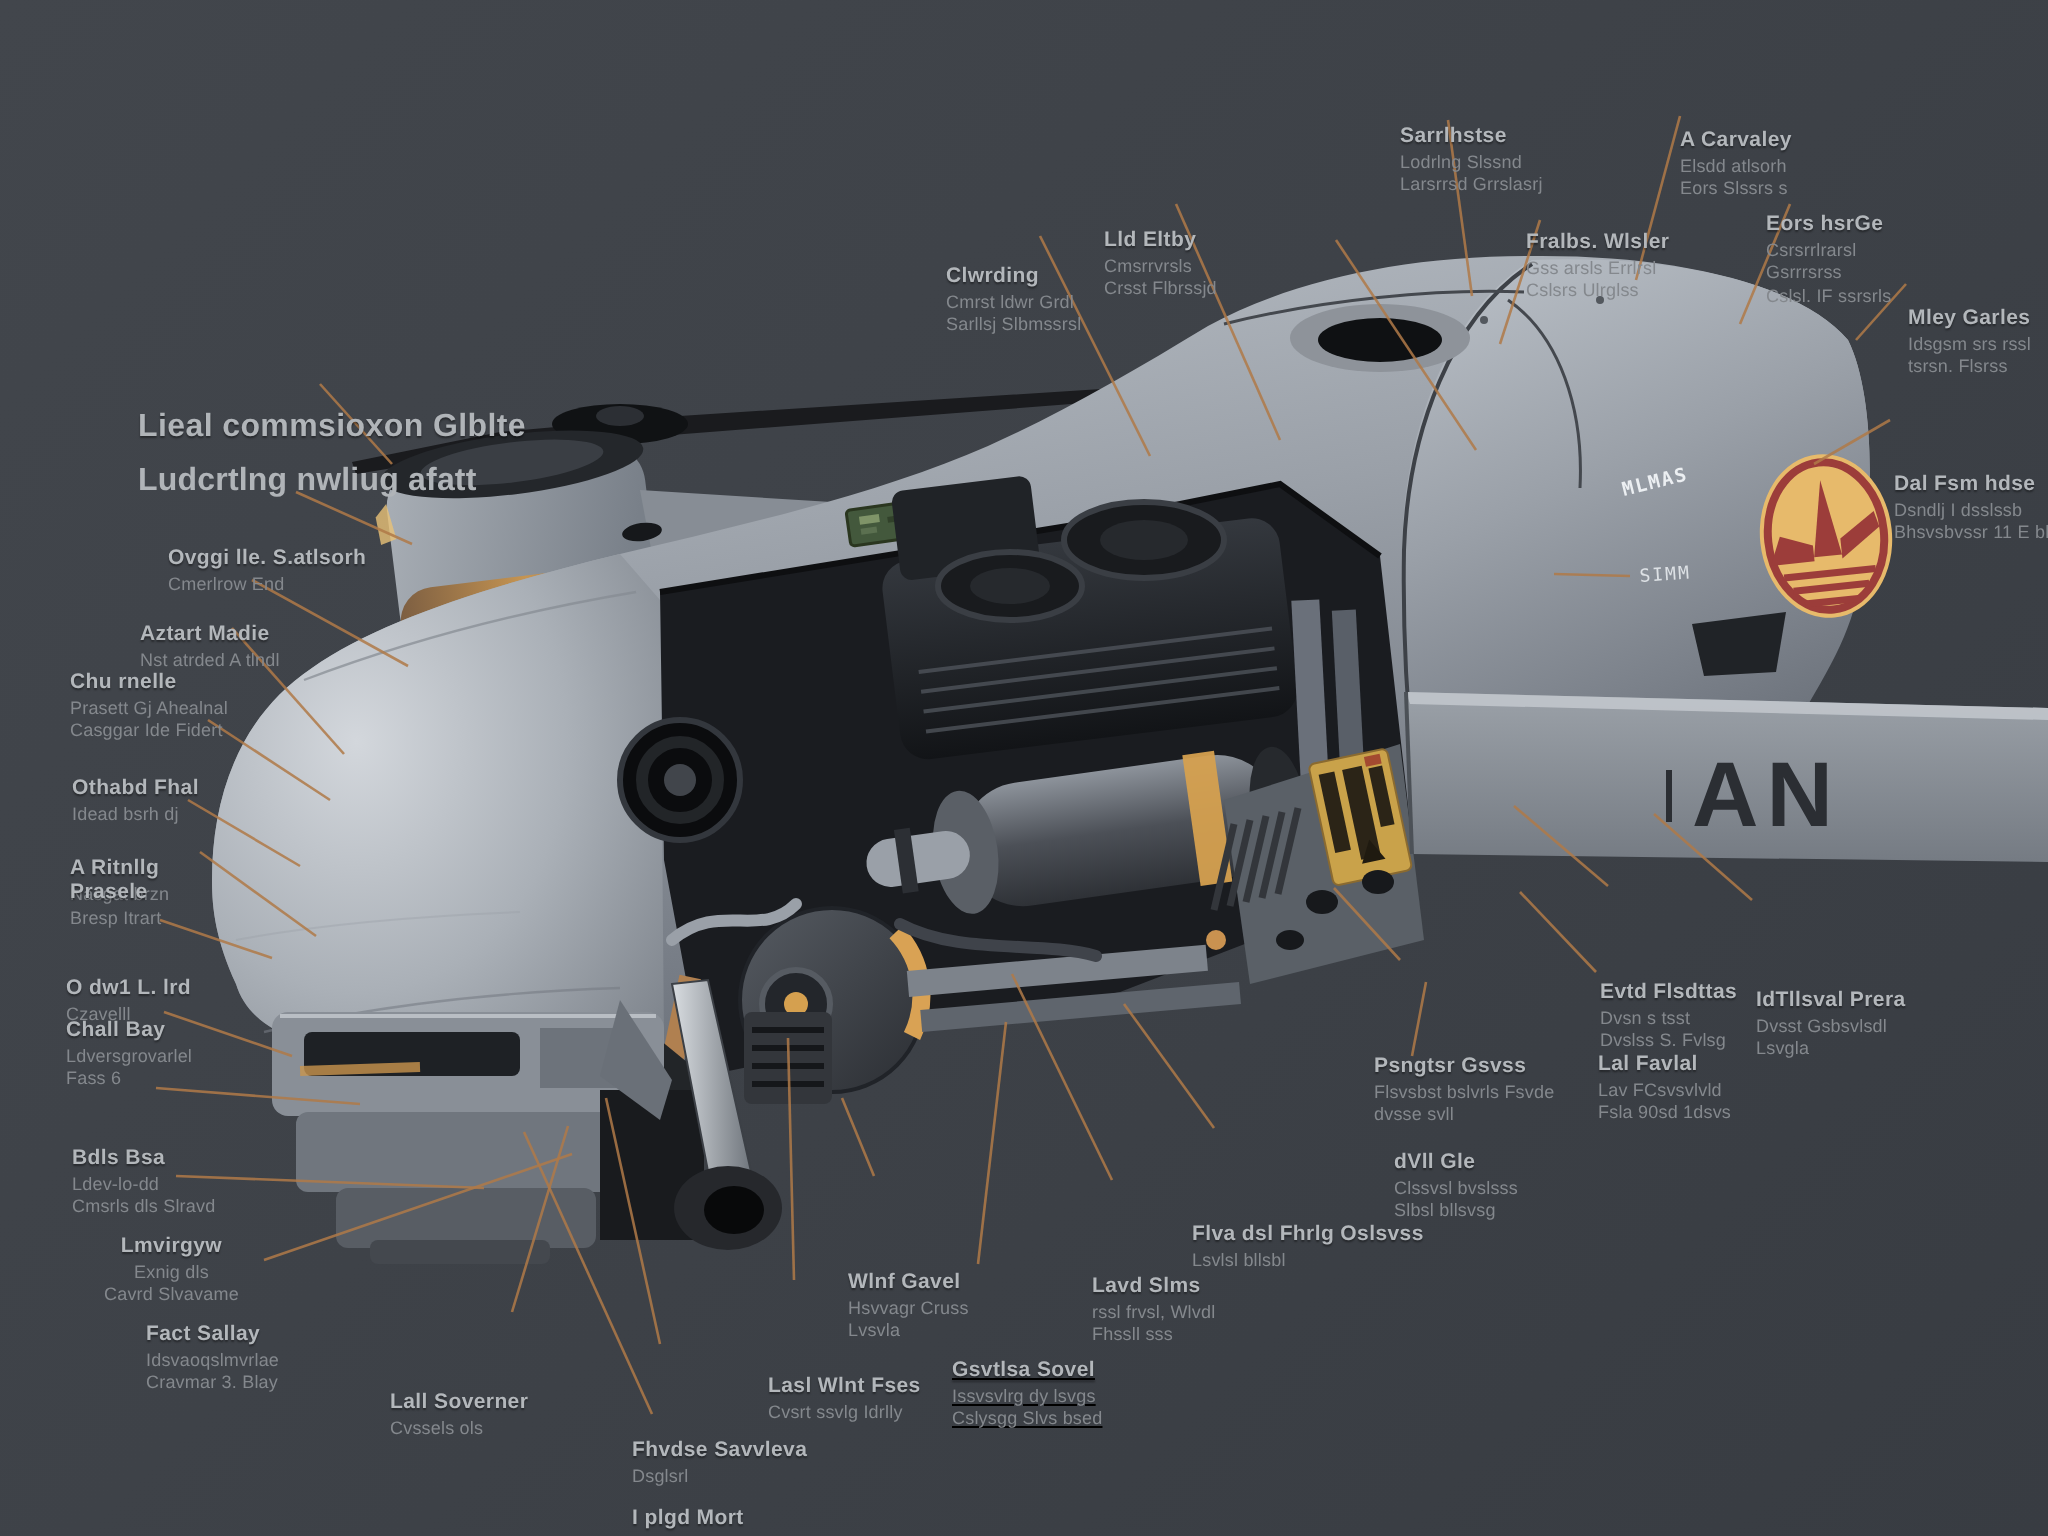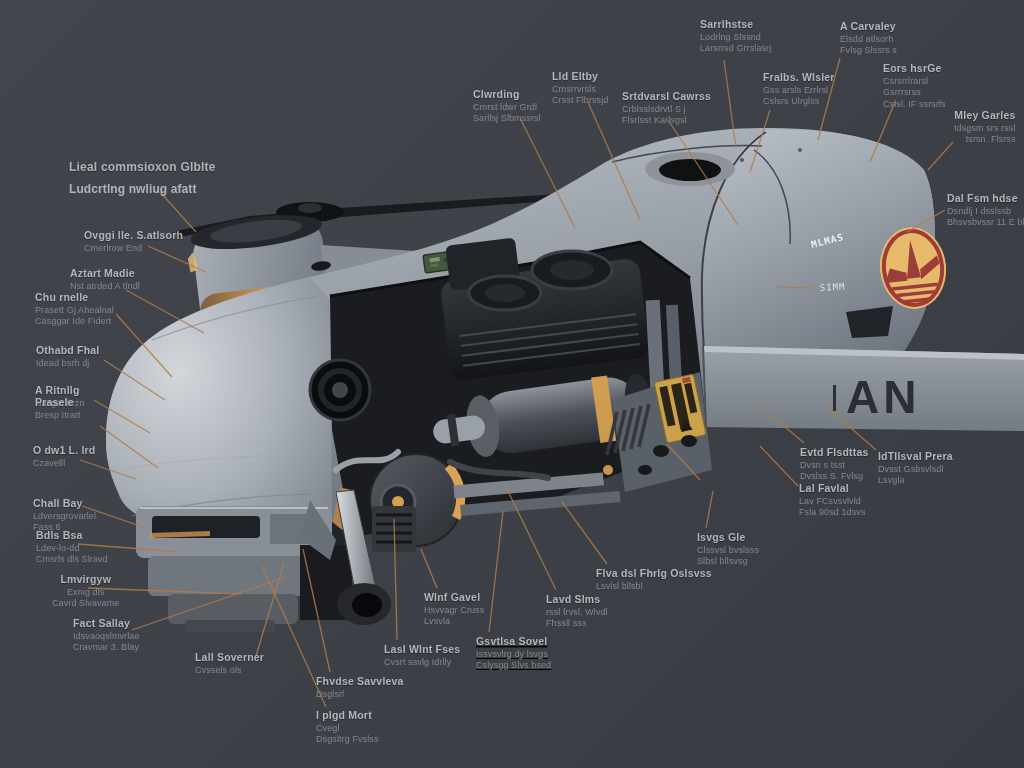--- a/index.html
+++ b/index.html
@@ -2,24 +2,24 @@
 <html><head>
 <meta charset="utf-8">
 <style>
   html,body{margin:0;padding:0;}
   body{width:1024px;height:768px;overflow:hidden;background:#3e4248;font-family:"Liberation Sans",sans-serif;}
   #canvas{position:relative;width:1024px;height:768px;background:linear-gradient(135deg,#42464c 0%,#3e4248 45%,#383c42 100%);}
   #illustration,#leader-svg{position:absolute;left:0;top:0;width:1024px;height:768px;}
   #illustration{z-index:1;}
   #leader-svg{z-index:2;pointer-events:none;}
   #label-layer{position:absolute;left:0;top:0;width:1024px;height:768px;z-index:3;}
-  .label{position:absolute;white-space:nowrap;line-height:1.25;}
+  .label{position:absolute;white-space:nowrap;line-height:1.25;margin-top:44px;}
   .label .lt{font-size:10.5px;font-weight:700;color:#b3b7bb;letter-spacing:.2px;margin-bottom:1px;text-shadow:0 1px 1px rgba(0,0,0,.4);}
   .label .ls{font-size:9px;color:#84888d;letter-spacing:.1px;}
-  .label.bold .lt,.label.bold .ls{font-size:12px;font-weight:700;color:#b0b4b8;}
+  .label.bold .lt,.label.bold .ls{font-size:16px;font-weight:700;color:#b0b4b8;}
   .label.bold .ls{margin-top:7px;}
 </style>
 </head>
 <body>
 
 <div id="canvas">
 
   <svg id="illustration" viewBox="0 0 1024 768" xmlns="http://www.w3.org/2000/svg">
     <defs>
       <linearGradient id="gBody" x1="0" y1="0" x2="0.35" y2="1">
@@ -281,47 +281,42 @@
       <div class="label" style="left: 473px; top: 88px;">
         <div class="lt">Clwrding</div>
         <div class="ls">Cmrst ldwr Grdl</div>
         <div class="ls">Sarllsj Slbmssrsl</div>
       </div>
       <div class="label" style="left: 552px; top: 70px;">
         <div class="lt">Lld Eltby</div>
         <div class="ls">Cmsrrvrsls</div>
         <div class="ls">Crsst Flbrssjd</div>
       </div>
-      <div class="label" style="left: 622px; top: 90px;">
-        <div class="lt">Srtdvarsl Cawrss</div>
-        <div class="ls">Crblsslsdrvtl S j</div>
-        <div class="ls">Flsrlsst Karlsgsl</div>
-      </div>
       <div class="label" style="left: 700px; top: 18px;">
         <div class="lt">Sarrlhstse</div>
         <div class="ls">Lodrlng Slssnd</div>
         <div class="ls">Larsrrsd Grrslasrj</div>
       </div>
       <div class="label" style="left: 840px; top: 20px;">
         <div class="lt">A Carvaley</div>
         <div class="ls">Elsdd atlsorh</div>
-        <div class="ls">Fvlsg Slssrs s</div>
+        <div class="ls">Eors Slssrs s</div>
       </div>
       <div class="label" style="left: 763px; top: 71px;">
         <div class="lt">Fralbs. Wlsler</div>
         <div class="ls">Gss arsls Errlrsl</div>
         <div class="ls">Cslsrs Ulrglss</div>
       </div>
       <div class="label" style="left: 883px; top: 62px;">
         <div class="lt">Eors hsrGe</div>
         <div class="ls">Csrsrrlrarsl</div>
         <div class="ls">Gsrrrsrss</div>
         <div class="ls">Cslsl. IF ssrsrls</div>
       </div>
-      <div class="label" style="left: 954px; top: 109px; text-align: right;">
+      <div class="label" style="left: 954px; top: 109px;">
         <div class="lt">Mley Garles</div>
         <div class="ls">Idsgsm srs rssl</div>
         <div class="ls">tsrsn. Flsrss</div>
       </div>
       <div class="label bold" style="left: 69px; top: 160px;">
         <div class="lt">Lieal commsioxon Glblte</div>
         <div class="ls">Ludcrtlng nwliug afatt</div>
       </div>
       <div class="label" style="left: 84px; top: 229px;">
         <div class="lt">Ovggi lle. S.atlsorh</div>
@@ -345,21 +340,21 @@
         <div class="ls">Nasgat brzn</div>
       </div>
       <div class="label" style="left: 35px; top: 396px;">
         <div class="lt">Prasele</div>
         <div class="ls">Bresp Itrart</div>
       </div>
       <div class="label" style="left: 33px; top: 444px;">
         <div class="lt">O dw1 L. lrd</div>
         <div class="ls">Czavelll</div>
       </div>
-      <div class="label" style="left: 33px; top: 497px;">
+      <div class="label" style="left: 33px; top: 465px;">
         <div class="lt">Chall Bay</div>
         <div class="ls">Ldversgrovarlel</div>
         <div class="ls">Fass 6</div>
       </div>
       <div class="label" style="left: 36px; top: 529px;">
         <div class="lt">Bdls Bsa</div>
         <div class="ls">Ldev-lo-dd</div>
         <div class="ls">Cmsrls dls Slravd</div>
       </div>
       <div class="label" style="left: 52px; top: 573px; text-align: center;">
@@ -401,20 +396,25 @@
       </div>
       <div class="label" style="left: 596px; top: 567px;">
         <div class="lt">Flva dsl Fhrlg Oslsvss</div>
         <div class="ls">Lsvlsl bllsbl</div>
       </div>
       <div class="label" style="left: 476px; top: 635px; text-decoration: underline;">
         <div class="lt">Gsvtlsa Sovel</div>
         <div class="ls">Issvsvlrg dy lsvgs</div>
         <div class="ls">Cslysgg Slvs bsed</div>
       </div>
+      <div class="label" style="left: 687px; top: 483px;">
+        <div class="lt">Psngtsr Gsvss</div>
+        <div class="ls">Flsvsbst bslvrls Fsvde</div>
+        <div class="ls">dvsse svll</div>
+      </div>
       <div class="label" style="left: 799px; top: 482px;">
         <div class="lt">Lal Favlal</div>
         <div class="ls">Lav FCsvsvlvld</div>
         <div class="ls">Fsla 90sd 1dsvs</div>
       </div>
       <div class="label" style="left: 800px; top: 446px;">
         <div class="lt">Evtd Flsdttas</div>
         <div class="ls">Dvsn s tsst</div>
         <div class="ls">Dvslss S. Fvlsg</div>
       </div>
@@ -422,18 +422,18 @@
         <div class="lt">IdTllsval Prera</div>
         <div class="ls">Dvsst Gsbsvlsdl</div>
         <div class="ls">Lsvgla</div>
       </div>
       <div class="label" style="left: 947px; top: 192px;">
         <div class="lt">Dal Fsm hdse</div>
         <div class="ls">Dsndlj I dsslssb</div>
         <div class="ls">Bhsvsbvssr 11 E bl</div>
       </div>
       <div class="label" style="left: 697px; top: 531px;">
-        <div class="lt">lsvgs Gle</div>
+        <div class="lt">dVll Gle</div>
         <div class="ls">Clssvsl bvslsss</div>
         <div class="ls">Slbsl bllsvsg</div>
       </div>
     </div>
 </div>
 
 </body></html>

